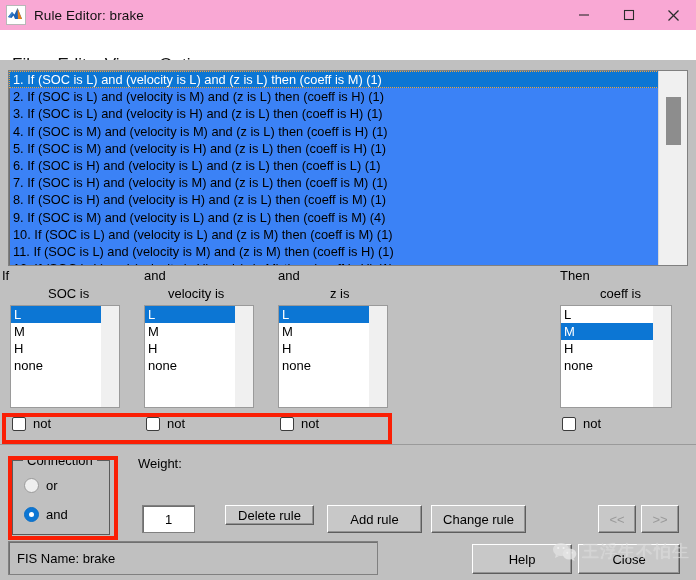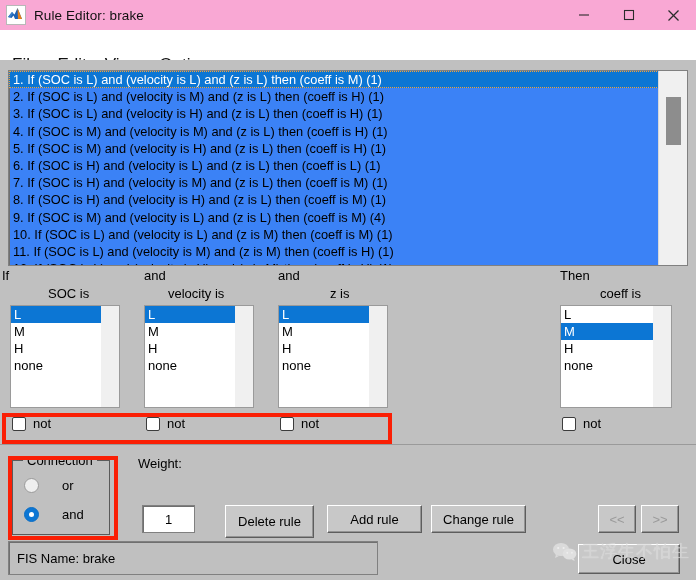--- a/index.html
+++ b/index.html
@@ -173,21 +173,21 @@
     box-sizing: border-box;
     flex: none;
   }
   .cb-label {
     font-size: 13px;
     color: #000000;
     margin-left: 7px;
   }
   .radio-row {
     position: absolute;
-    display: flex; align-items: center; gap: 16px;
+    display: flex; align-items: center;
   }
   .radio {
     width: 15px; height: 15px;
     border-radius: 50%;
     background: #efefef;
     border: 1px solid #9a9a9a;
     box-sizing: border-box;
     flex: none;
   }
   .radio.checked {
@@ -436,27 +436,28 @@
       <div class="radio-label">or</div>
     </div>
     <div class="radio-row" style="left:24px; top:447px;">
       <div class="radio checked"></div>
       <div class="radio-label">and</div>
     </div>
 
     <div class="label-plain" style="left:138px; top:396px;">Weight:</div>
     <div class="textfield" style="left:142px; top:445px; width:53px; height:28px;">1</div>
 
-    <div class="btn" style="left:225px; top:445px; width:89px; height:33px;">Delete rule</div>
+    <div class="btn" style="left:225px; top:445px; width:89px; height:20px;">Delete rule</div>
     <div class="btn" style="left:327px; top:445px; width:95px; height:28px;">Add rule</div>
     <div class="btn" style="left:431px; top:445px; width:95px; height:28px;">Change rule</div>
     <div class="btn disabled" style="left:598px; top:445px; width:38px; height:28px;">&lt;&lt;</div>
     <div class="btn disabled" style="left:641px; top:445px; width:38px; height:28px;">&gt;&gt;</div>
 
     <div class="statusbar" style="left:8px; top:481px; width:370px; height:34px;">FIS Name: brake</div>
+    <div class="btn" style="left:472px; top:484px; width:100px; height:30px;">Help</div>
     <div class="btn" style="left:578px; top:484px; width:102px; height:30px;">Close</div>
 
   </div>
 
   <div class="annot" style="left:2px; top:413px; width:390px; height:31px;"></div>
   <div class="annot" style="left:8px; top:456px; width:110px; height:84px;"></div>
 
   <div class="watermark">
     <svg width="26" height="20" viewBox="0 0 26 20">
       <ellipse cx="9" cy="7.5" rx="8" ry="6.6" fill="#e4e4e4"></ellipse>

